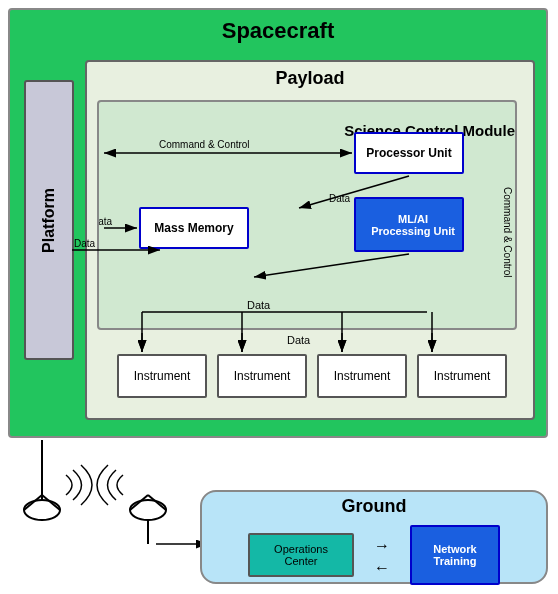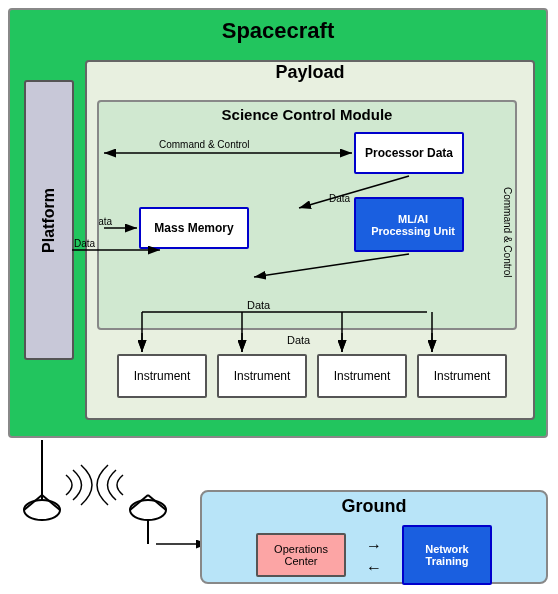--- a/index.html
+++ b/index.html
@@ -62,40 +62,42 @@
       width: 450px;
       height: 360px;
       border: 2px solid #666;
       background: #e8f0e0;
       border-radius: 4px;
     }
     .payload-title {
       text-align: center;
       font-size: 18px;
       font-weight: bold;
+      padding-top: 6px;
       color: #000;
     }
 
     
     .scm-box {
       position: absolute;
       left: 10px;
       top: 38px;
       width: 420px;
       height: 230px;
       border: 2px solid #888;
       background: #d0e8d0;
       border-radius: 4px;
     }
     .scm-title {
-      text-align: center;
+      text-align: right;
       font-size: 15px;
       font-weight: bold;
       padding-top: 4px;
       color: #000;
+      margin-top: 16px;
     }
 
     
     .processor-box {
       position: absolute;
       left: 255px;
       top: 30px;
       width: 110px;
       height: 42px;
       border: 2px solid #0000cc;
@@ -203,41 +205,41 @@
 
     
     .ground-box {
       position: absolute;
       left: 200px;
       top: 490px;
       width: 348px;
       height: 94px;
       border: 2px solid #888;
       background: #b8e4f8;
-      border-radius: 8px;
+      border-radius: 16px;
     }
     .ground-title {
       text-align: center;
       font-size: 18px;
       font-weight: bold;
       padding-top: 4px;
       color: #000;
     }
     .ground-content {
       display: flex;
       align-items: center;
       justify-content: center;
       gap: 20px;
       margin-top: 8px;
     }
     .operations-box {
-      width: 90px;
+      width: 106px;
       height: 44px;
       border: 2px solid #555;
-      background: #fca5a5;
+      background: #14b8a6;
       border-radius: 2px;
       display: flex;
       align-items: center;
       justify-content: center;
       font-size: 11px;
       text-align: center;
       color: #000;
     }
     .network-box {
       width: 90px;
@@ -273,21 +275,21 @@
     <span class="platform-label">Platform</span>
   </div>
 
   <div class="payload-box">
     <div class="payload-title">Payload</div>
 
     <div class="scm-box">
       <div class="scm-title">Science Control Module</div>
 
       <div class="processor-box">
-        <span>Processor Data</span>
+        <span>Processor Unit</span>
       </div>
 
       <div class="mass-memory-box">
         <span>Mass Memory</span>
       </div>
 
       <div class="mlai-box">
         <span>ML/AI<br>Processing Unit</span>
       </div>
 

